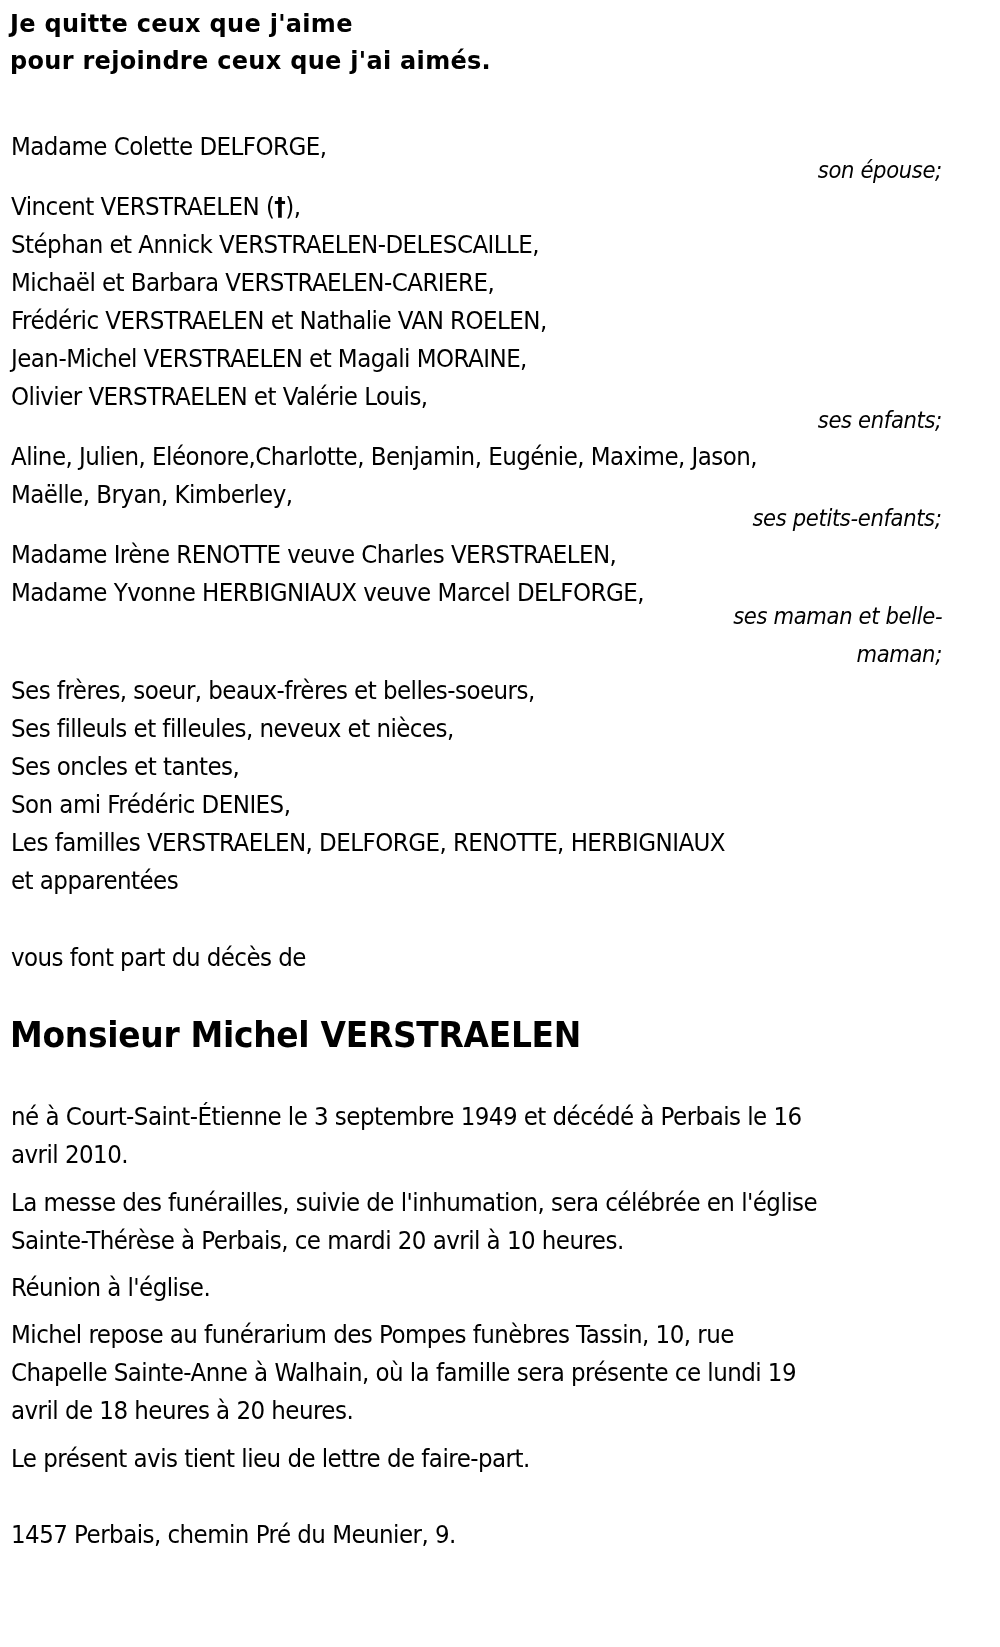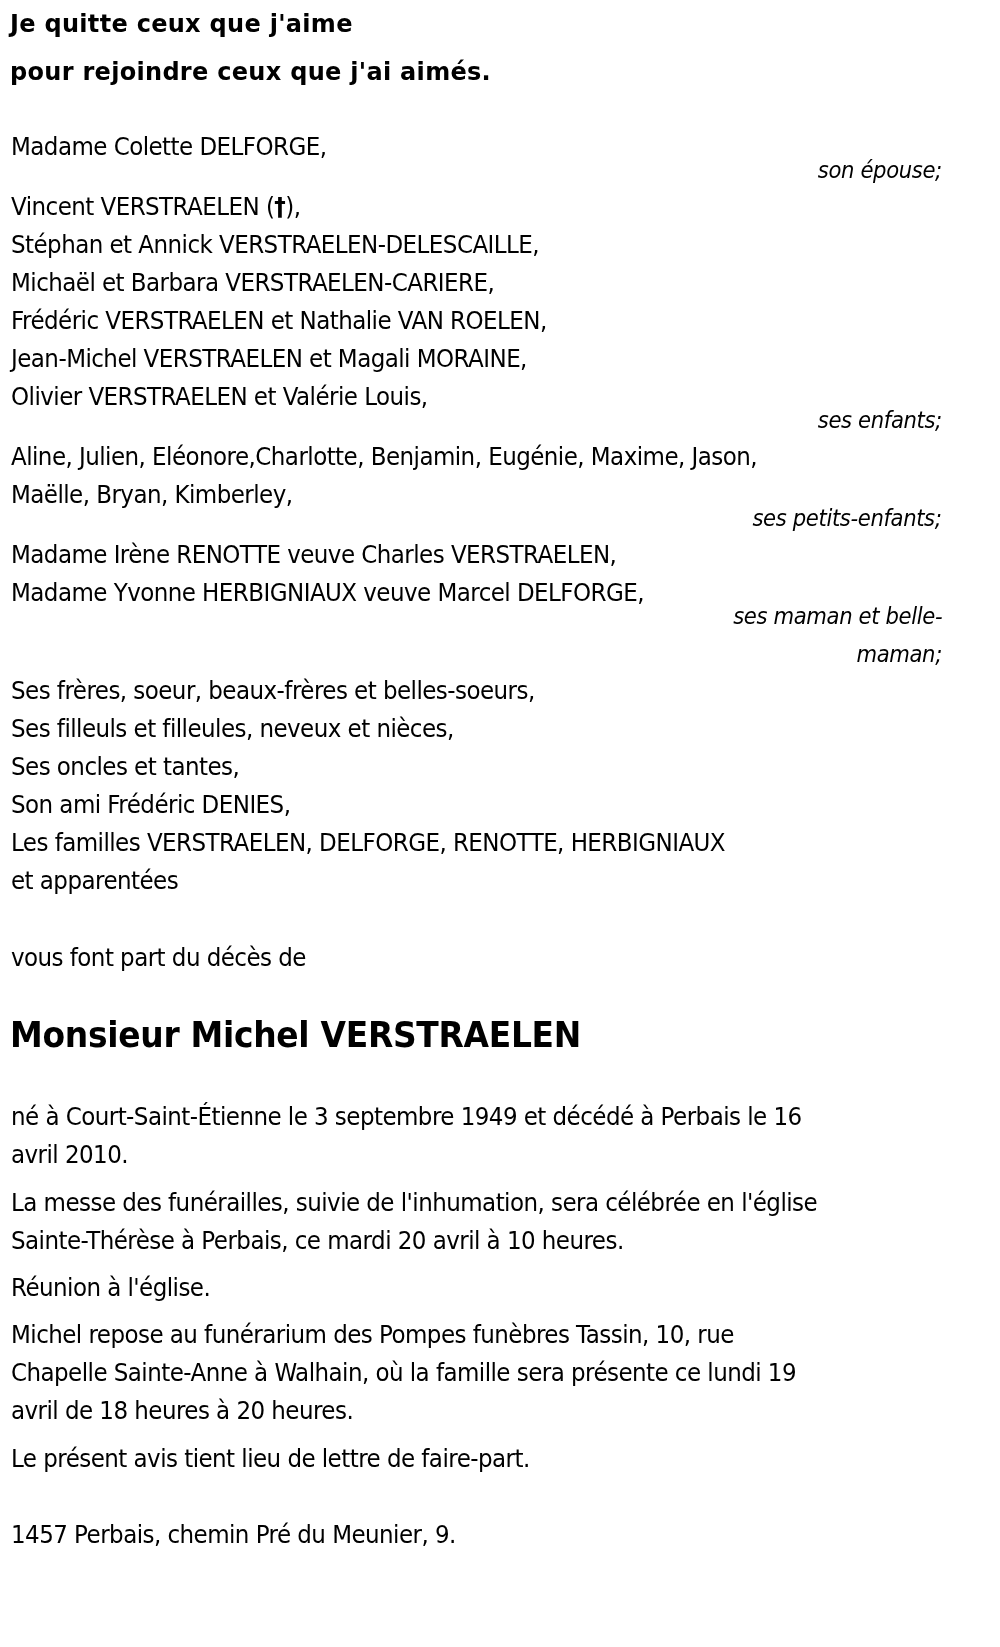--- a/index.html
+++ b/index.html
@@ -64,21 +64,21 @@
     .cross {
       font-weight: bold;
     }
   </style>
 </head>
 <body>
 
 <div class="doc">
 
   <div class="motto" style="top:9px;">Je quitte ceux que j'aime</div>
-  <div class="motto" style="top:57px;">pour rejoindre ceux que j'ai aimés.</div>
+  <div class="motto" style="top:46px;">pour rejoindre ceux que j'ai aimés.</div>
 
   <div class="line" style="top:132px;">Madame Colette DELFORGE,</div>
   <div class="role" style="top:156px;">son épouse;</div>
 
   <div class="line" style="top:192px;">
     <span>Vincent VERSTRAELEN (</span><span class="cross">†</span><span>),</span>
   </div>
   <div class="line" style="top:230px;">Stéphan et Annick VERSTRAELEN-DELESCAILLE,</div>
   <div class="line" style="top:268px;">Michaël et Barbara VERSTRAELEN-CARIERE,</div>
   <div class="line" style="top:306px;">Frédéric VERSTRAELEN et Nathalie VAN ROELEN,</div>

